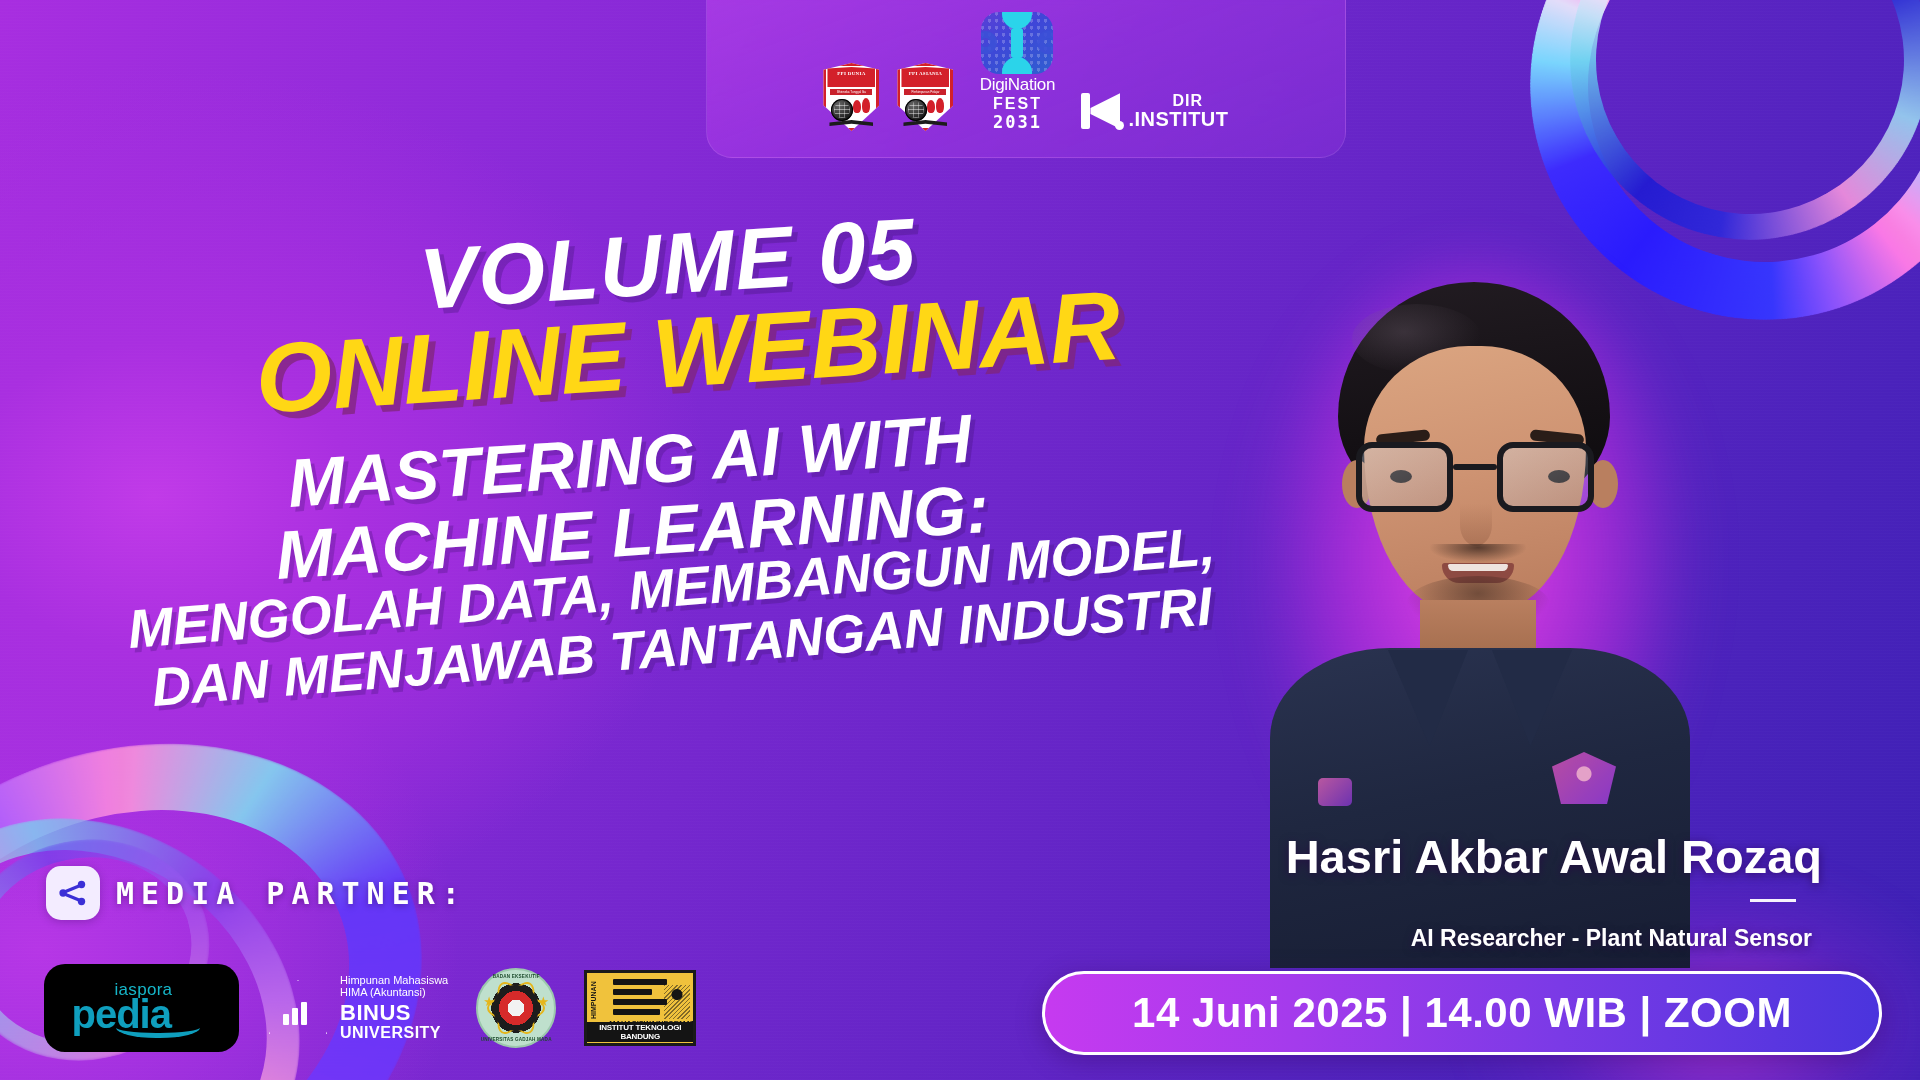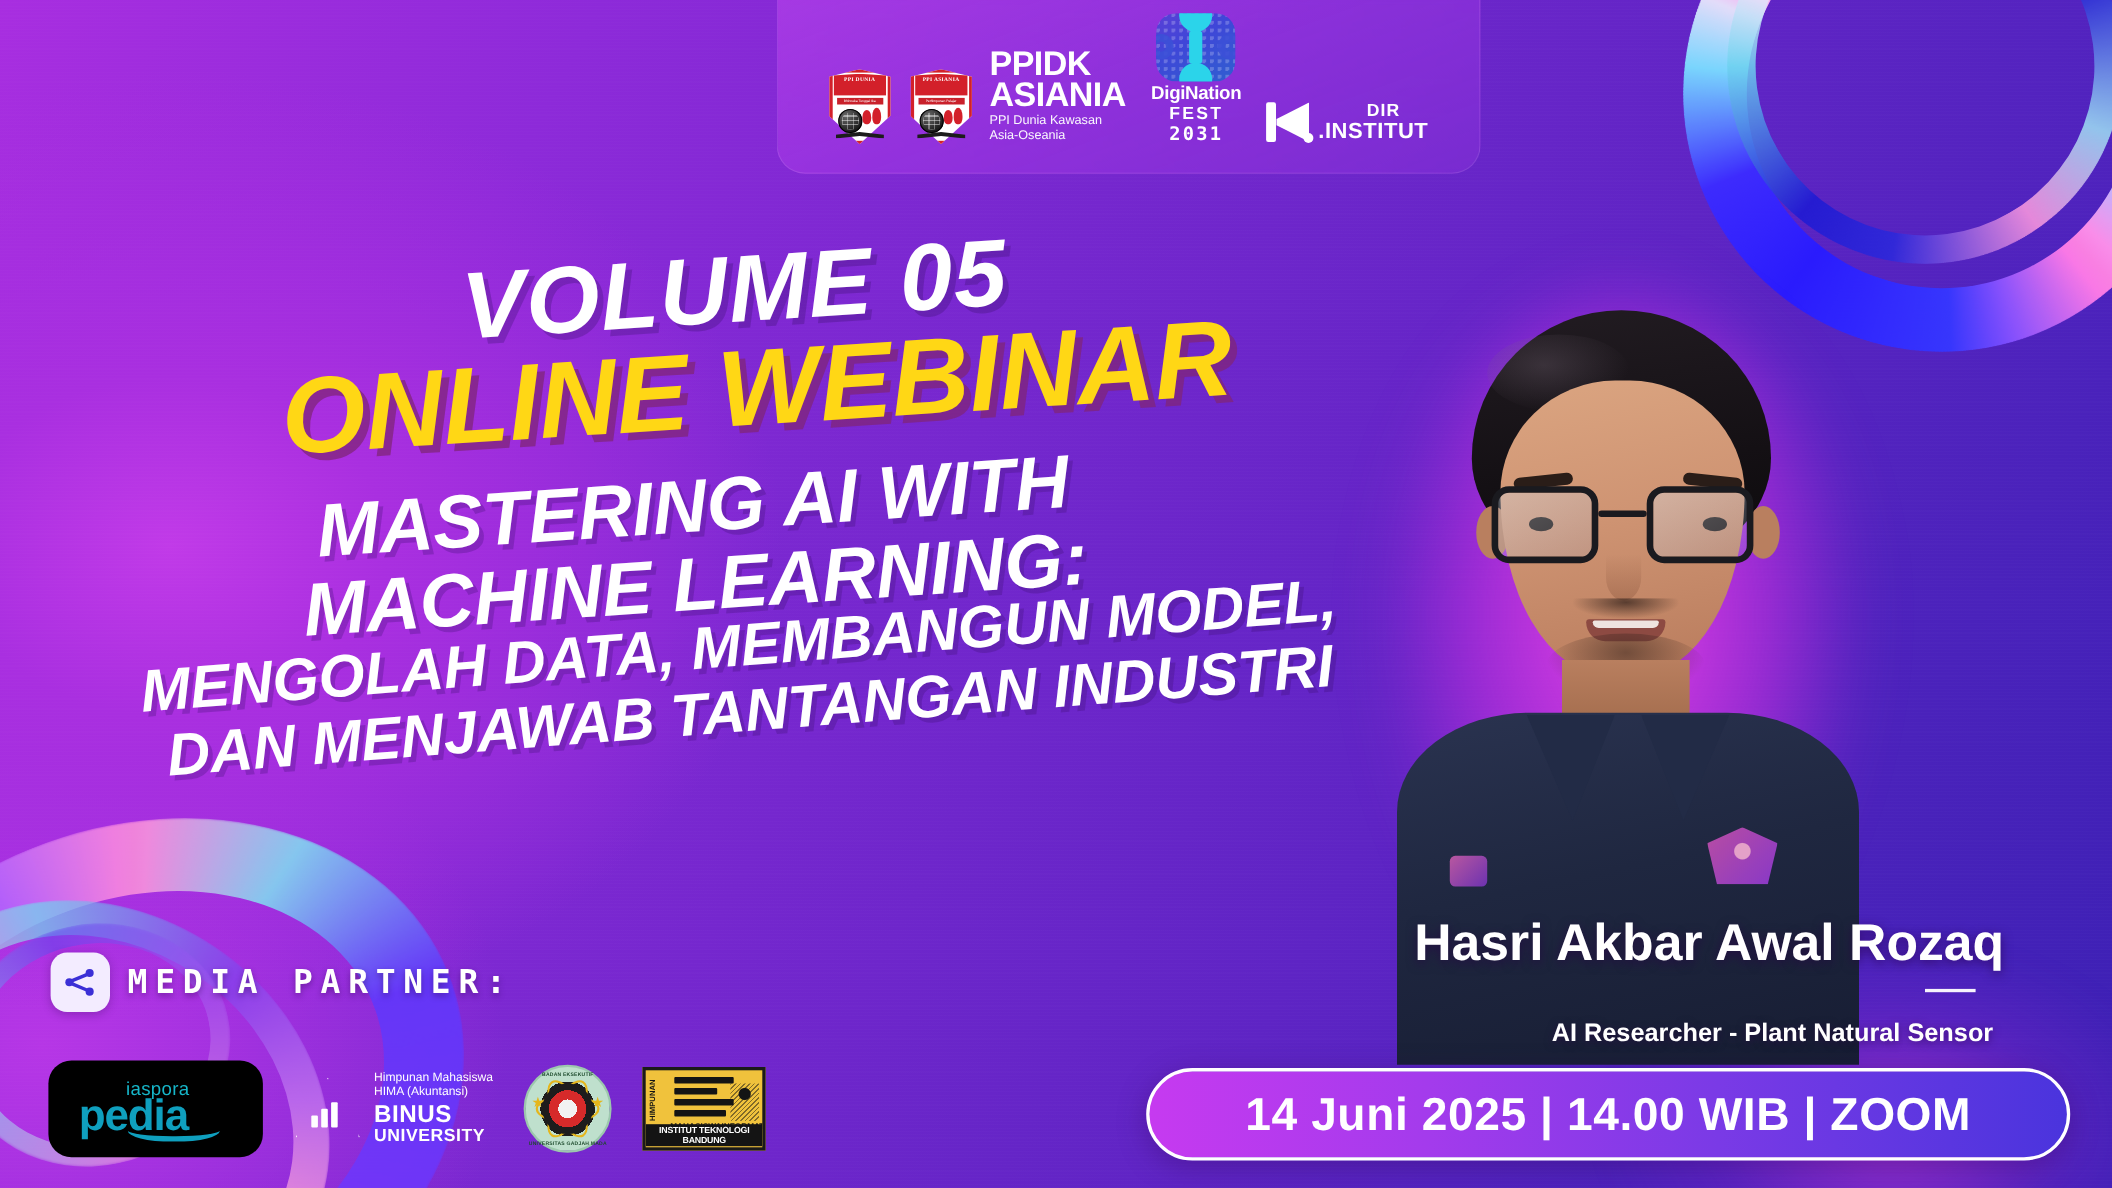--- a/index.html
+++ b/index.html
@@ -175,21 +175,21 @@
   .dignat .mark:before { left:21px; top:-13px; }
   .dignat .mark:after  { left:21px; bottom:-13px; }
   .dignat .mark .bar {
     position:absolute; left:30px; top:16px; width:12px; height:30px; background:#2bd4ea; border-radius:3px;
   }
   .dignat .mark .o1, .dignat .mark .o2 {
     position:absolute; width:23px; height:23px; border-radius:50%;
     border:7px solid rgba(60,80,215,.9); top:19px;
   }
   .dignat .mark .o1 { left:-7px; } .dignat .mark .o2 { right:-7px; }
-  .dignat .t1 { font-size:17px; font-weight:bold; letter-spacing:-.3px; line-height:1; }
+  .dignat .t1 { font-size:17px; font-weight:normal; letter-spacing:-.3px; line-height:1; }
   .dignat .t2 { font-size:16px; font-weight:bold; letter-spacing:2px; margin-top:2px; }
   .dignat .t3 { font-size:17px; font-weight:bold; letter-spacing:2px; line-height:1; margin-top:1px;
                 font-family:"DejaVu Sans Mono", monospace; }
 
   .kominfo { display:flex; align-items:center; gap:7px; color:#fff; }
   .kominfo .kmark { width:40px; height:40px; position:relative; }
   .kominfo .kmark:before, .kominfo .kmark:after {
     content:""; position:absolute; background:#fff;
   }
   .kominfo .kmark:before { left:0; top:2px; width:9px; height:36px; border-radius:2px; }
@@ -471,26 +471,20 @@
       <div class="sh-top">PPI ASIANIA</div>
       <div class="sh-bar">Perhimpunan Pelajar</div>
       <div class="sh-globe"></div>
       <div class="sh-fig">
           <i></i>
           <i></i>
         </div>
       <div class="sh-book"></div>
     </div>
 
-    <div class="ppidk-text">
-      <span class="l1">PPIDK</span>
-      <span class="l2">ASIANIA</span>
-      <span class="sub">PPI Dunia Kawasan</span>
-      <span class="sub" style="margin-top:0">Asia-Oseania</span>
-    </div>
 
     <div class="dignat">
       <div class="mark">
         <span class="o1"></span>
           <span class="o2"></span>
           <span class="bar"></span>
       </div>
       <div class="t1">DigiNation</div>
       <div class="t2">FEST</div>
       <div class="t3">2031</div>

